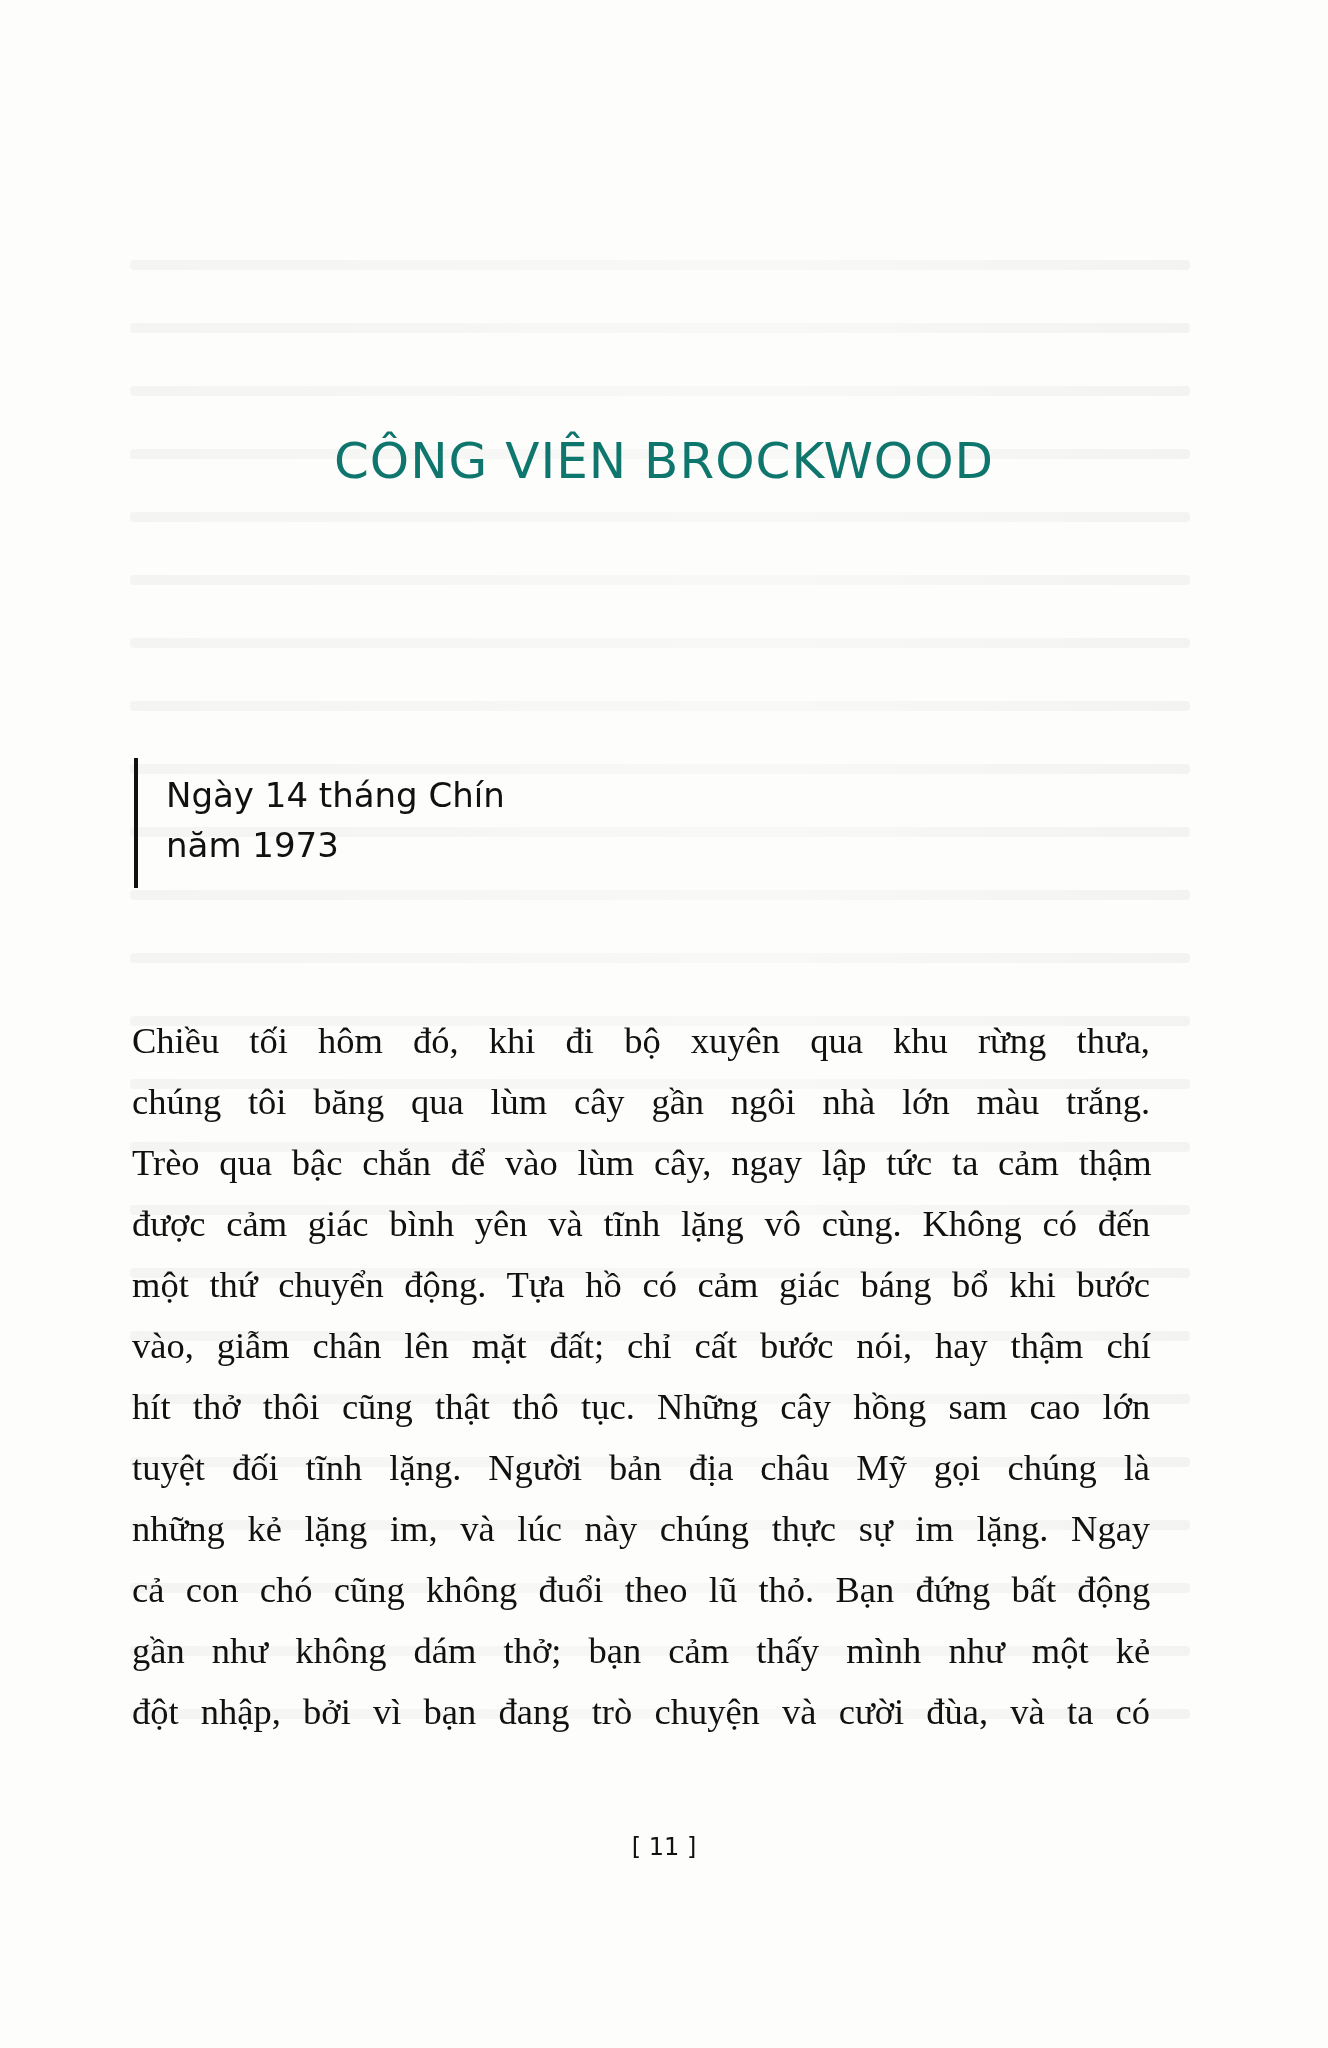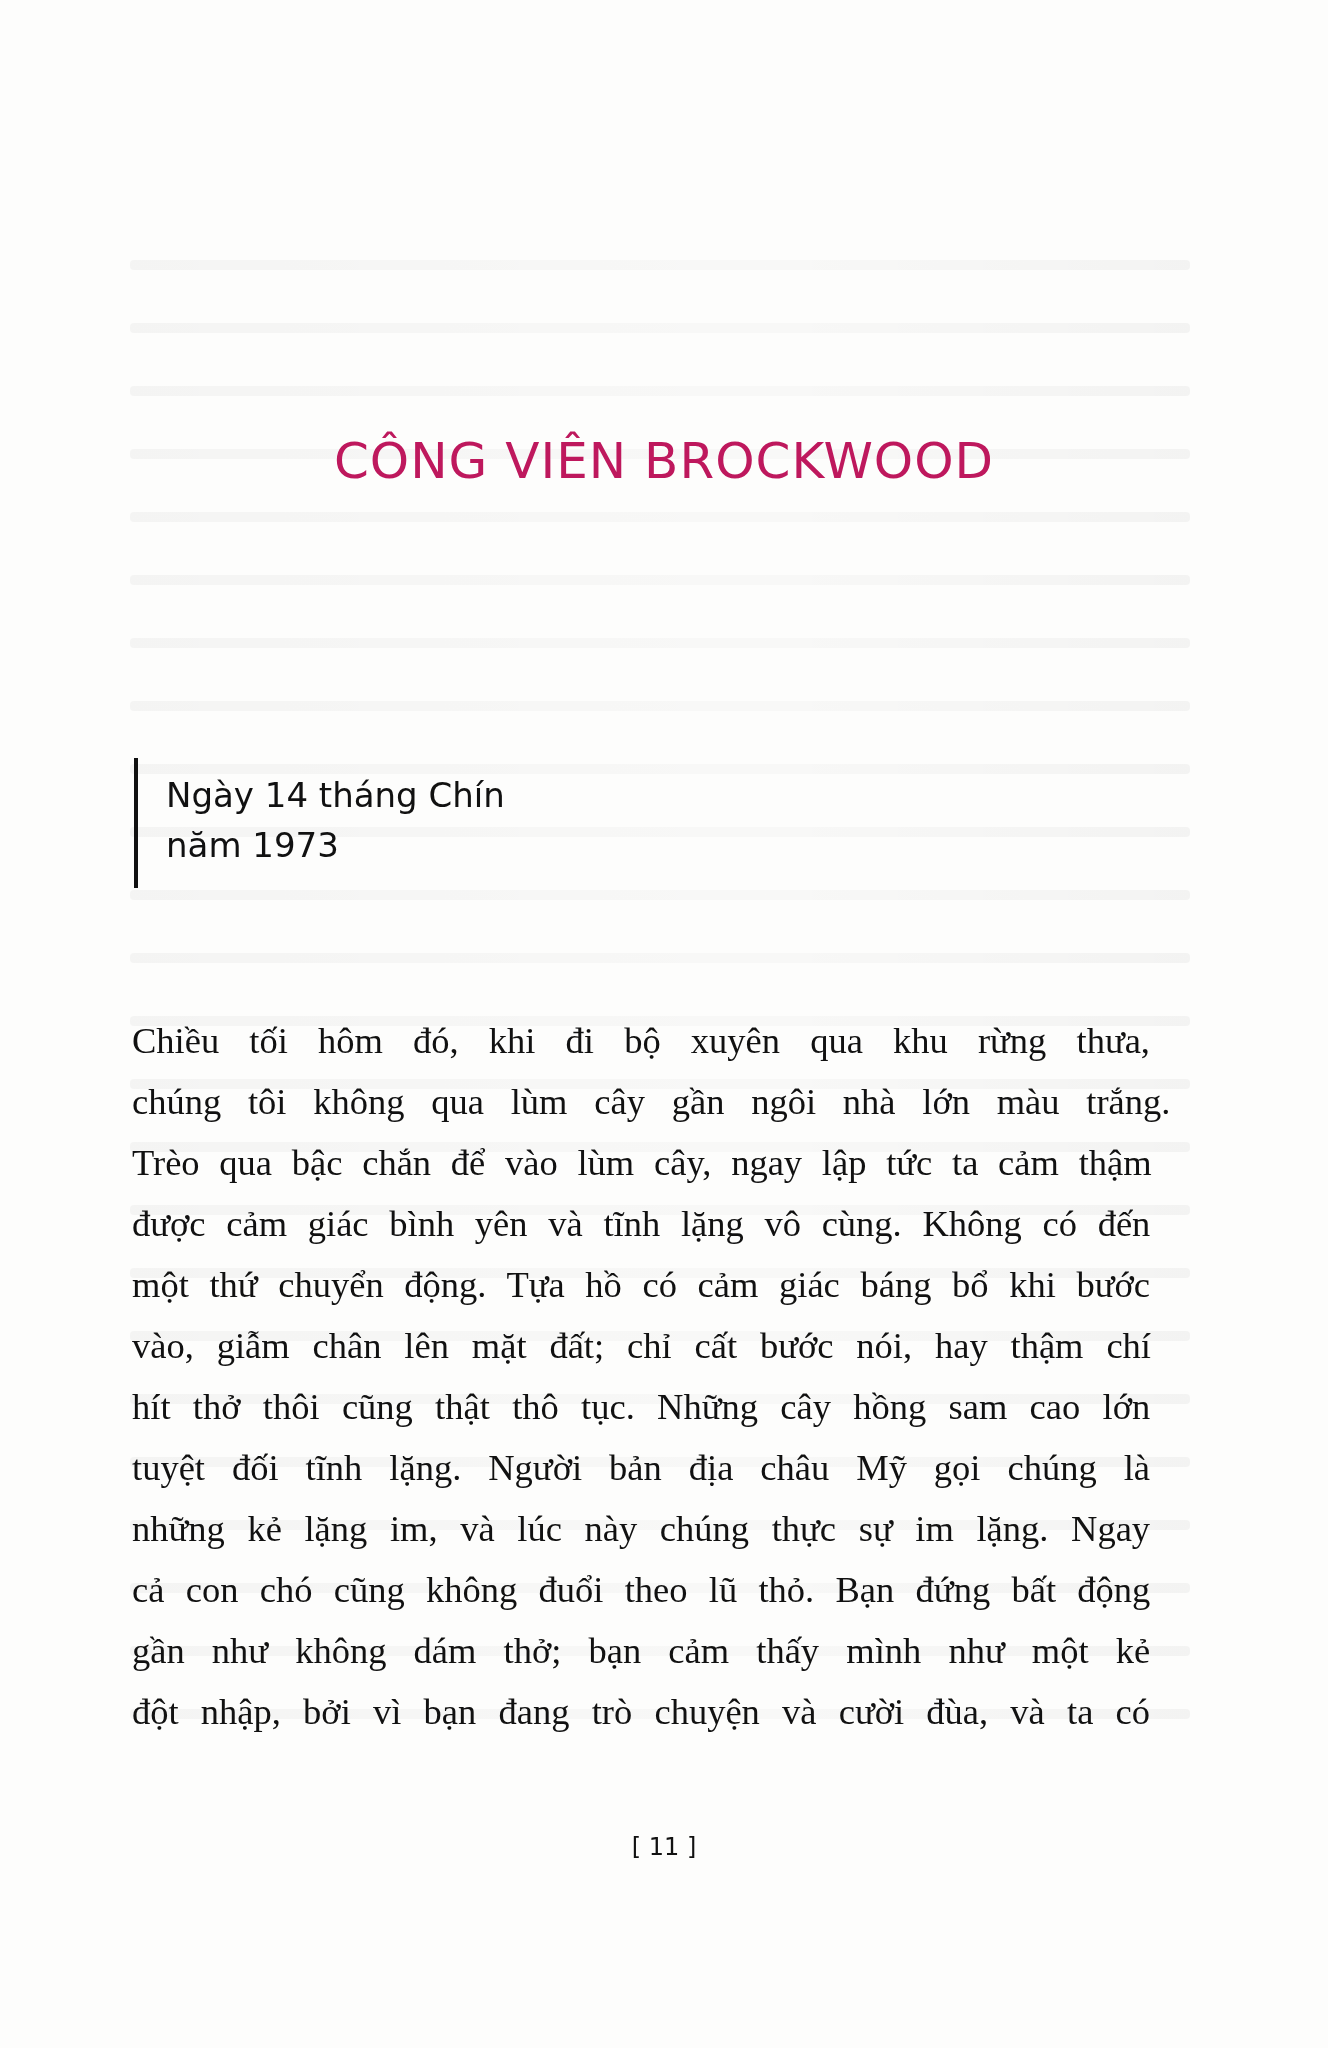--- a/index.html
+++ b/index.html
@@ -35,21 +35,21 @@
     .chapter-title {
       position: absolute;
       top: 432px;
       left: 0;
       width: 1328px;
       text-align: center;
       font-family: "DejaVu Sans", sans-serif;
       font-size: 50px;
       font-weight: normal;
       letter-spacing: 1px;
-      color: #be185d;
+      color: #0f766e;
       margin: 0;
     }
     .date-block {
       position: absolute;
       top: 758px;
       left: 134px;
       border-left: 4px solid #111;
       padding-left: 28px;
       height: 130px;
     }
@@ -123,21 +123,21 @@
 
 <h1 class="chapter-title">CÔNG VIÊN BROCKWOOD</h1>
 
 <div class="date-block">
   <div class="date-line">Ngày 14 tháng Chín</div>
   <div class="date-line">năm 1973</div>
 </div>
 
 <div class="body-text">
   <span class="body-line" style="display: block; word-spacing: 21px;">Chiều tối hôm đó, khi đi bộ xuyên qua khu rừng thưa,</span>
-  <span class="body-line" style="display: block; word-spacing: 17.6364px;">chúng tôi không qua lùm cây gần ngôi nhà lớn màu trắng.</span>
+  <span class="body-line" style="display: block; word-spacing: 17.6364px;">chúng tôi băng qua lùm cây gần ngôi nhà lớn màu trắng.</span>
   <span class="body-line" style="display: block; word-spacing: 10.6154px;">Trèo qua bậc chắn để vào lùm cây, ngay lập tức ta cảm thậm</span>
   <span class="body-line" style="display: block; word-spacing: 11.5833px;">được cảm giác bình yên và tĩnh lặng vô cùng. Không có đến</span>
   <span class="body-line" style="display: block; word-spacing: 11.5px;">một thứ chuyển động. Tựa hồ có cảm giác báng bổ khi bước</span>
   <span class="body-line" style="display: block; word-spacing: 13.75px;">vào, giẫm chân lên mặt đất; chỉ cất bước nói, hay thậm chí</span>
   <span class="body-line" style="display: block; word-spacing: 13.1667px;">hít thở thôi cũng thật thô tục. Những cây hồng sam cao lớn</span>
   <span class="body-line" style="display: block; word-spacing: 17.8182px;">tuyệt đối tĩnh lặng. Người bản địa châu Mỹ gọi chúng là</span>
   <span class="body-line" style="display: block; word-spacing: 13.5px;">những kẻ lặng im, và lúc này chúng thực sự im lặng. Ngay</span>
   <span class="body-line" style="display: block; word-spacing: 12.1667px;">cả con chó cũng không đuổi theo lũ thỏ. Bạn đứng bất động</span>
   <span class="body-line" style="display: block; word-spacing: 18px;">gần như không dám thở; bạn cảm thấy mình như một kẻ</span>
   <span class="body-line" style="display: block; word-spacing: 13.0769px;">đột nhập, bởi vì bạn đang trò chuyện và cười đùa, và ta có</span>

